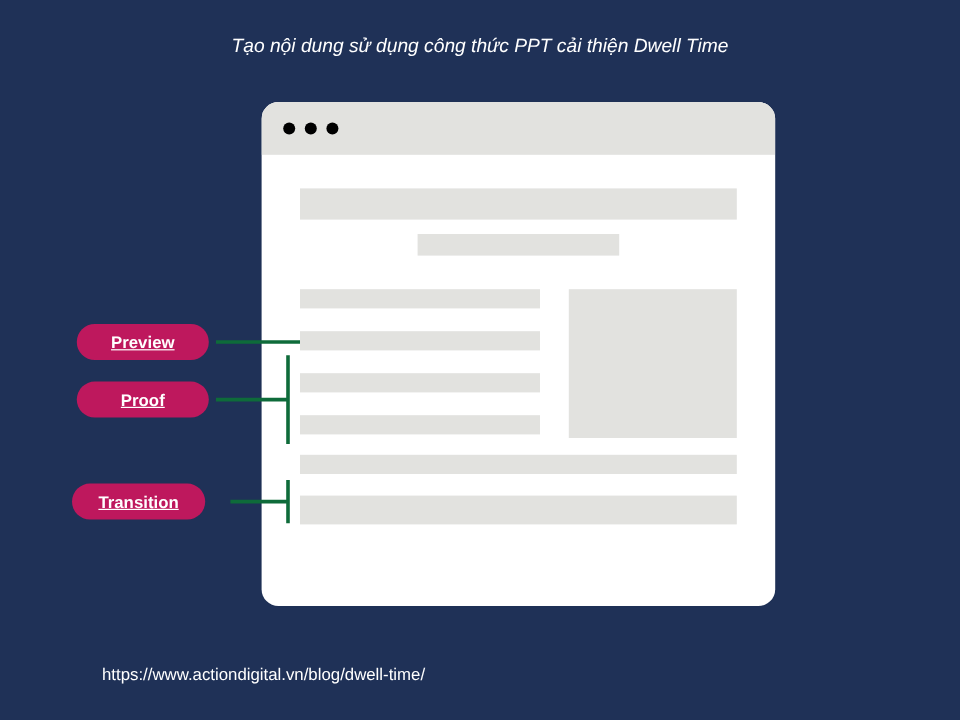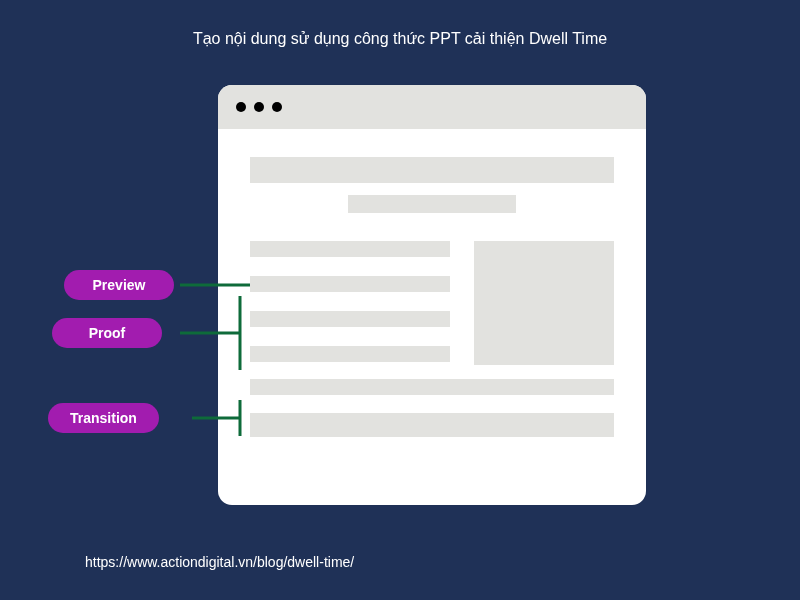--- a/index.html
+++ b/index.html
@@ -12,20 +12,21 @@
     overflow: hidden;
   }
   .title {
     position: absolute;
     top: 30px;
     left: 0; right: 0;
     text-align: center;
     color: #ffffff;
     font-size: 16px;
     font-weight: 500;
+    font-style: italic;
   }
   .browser {
     position: absolute;
     left: 218px;
     top: 85px;
     width: 428px;
     height: 420px;
     background: #ffffff;
     border-radius: 14px;
     overflow: hidden;
@@ -82,28 +83,29 @@
     background: #e2e2df;
     height: 16px;
     margin-bottom: 18px;
   }
   .wide-line.thick {
     height: 24px;
   }
 
   .tag {
     position: absolute;
-    background: #a21caf;
+    background: #be185d;
     color: #ffffff;
     font-weight: 700;
     font-size: 14px;
     padding: 7px 22px;
     border-radius: 999px;
     text-align: center;
     min-width: 110px;
+    text-decoration: underline;
   }
 
   .connector {
     position: absolute;
     stroke: #0e6b3a;
     stroke-width: 3;
     fill: none;
   }
 
   .source-url {
@@ -142,16 +144,16 @@
   </div>
 </div>
 
 <svg class="connector" style="left:0;top:0;width:800px;height:600px;position:absolute;pointer-events:none">
   <line x1="180" y1="285" x2="250" y2="285"></line>
   <path d="M 180 333 L 240 333 L 240 296 L 240 370"></path>
   <path d="M 192 418 L 240 418 L 240 400 L 240 436"></path>
 </svg>
 
 <div class="tag" style="left:64px; top:270px;">Preview</div>
-<div class="tag" style="left:52px; top:318px;">Proof</div>
-<div class="tag" style="left:48px; top:403px;text-align:center;">Transition</div>
+<div class="tag" style="left:64px; top:318px;">Proof</div>
+<div class="tag" style="left:60px; top:403px;text-align:center;">Transition</div>
 
 <div class="source-url">https://www.actiondigital.vn/blog/dwell-time/</div>
 
 </body></html>

